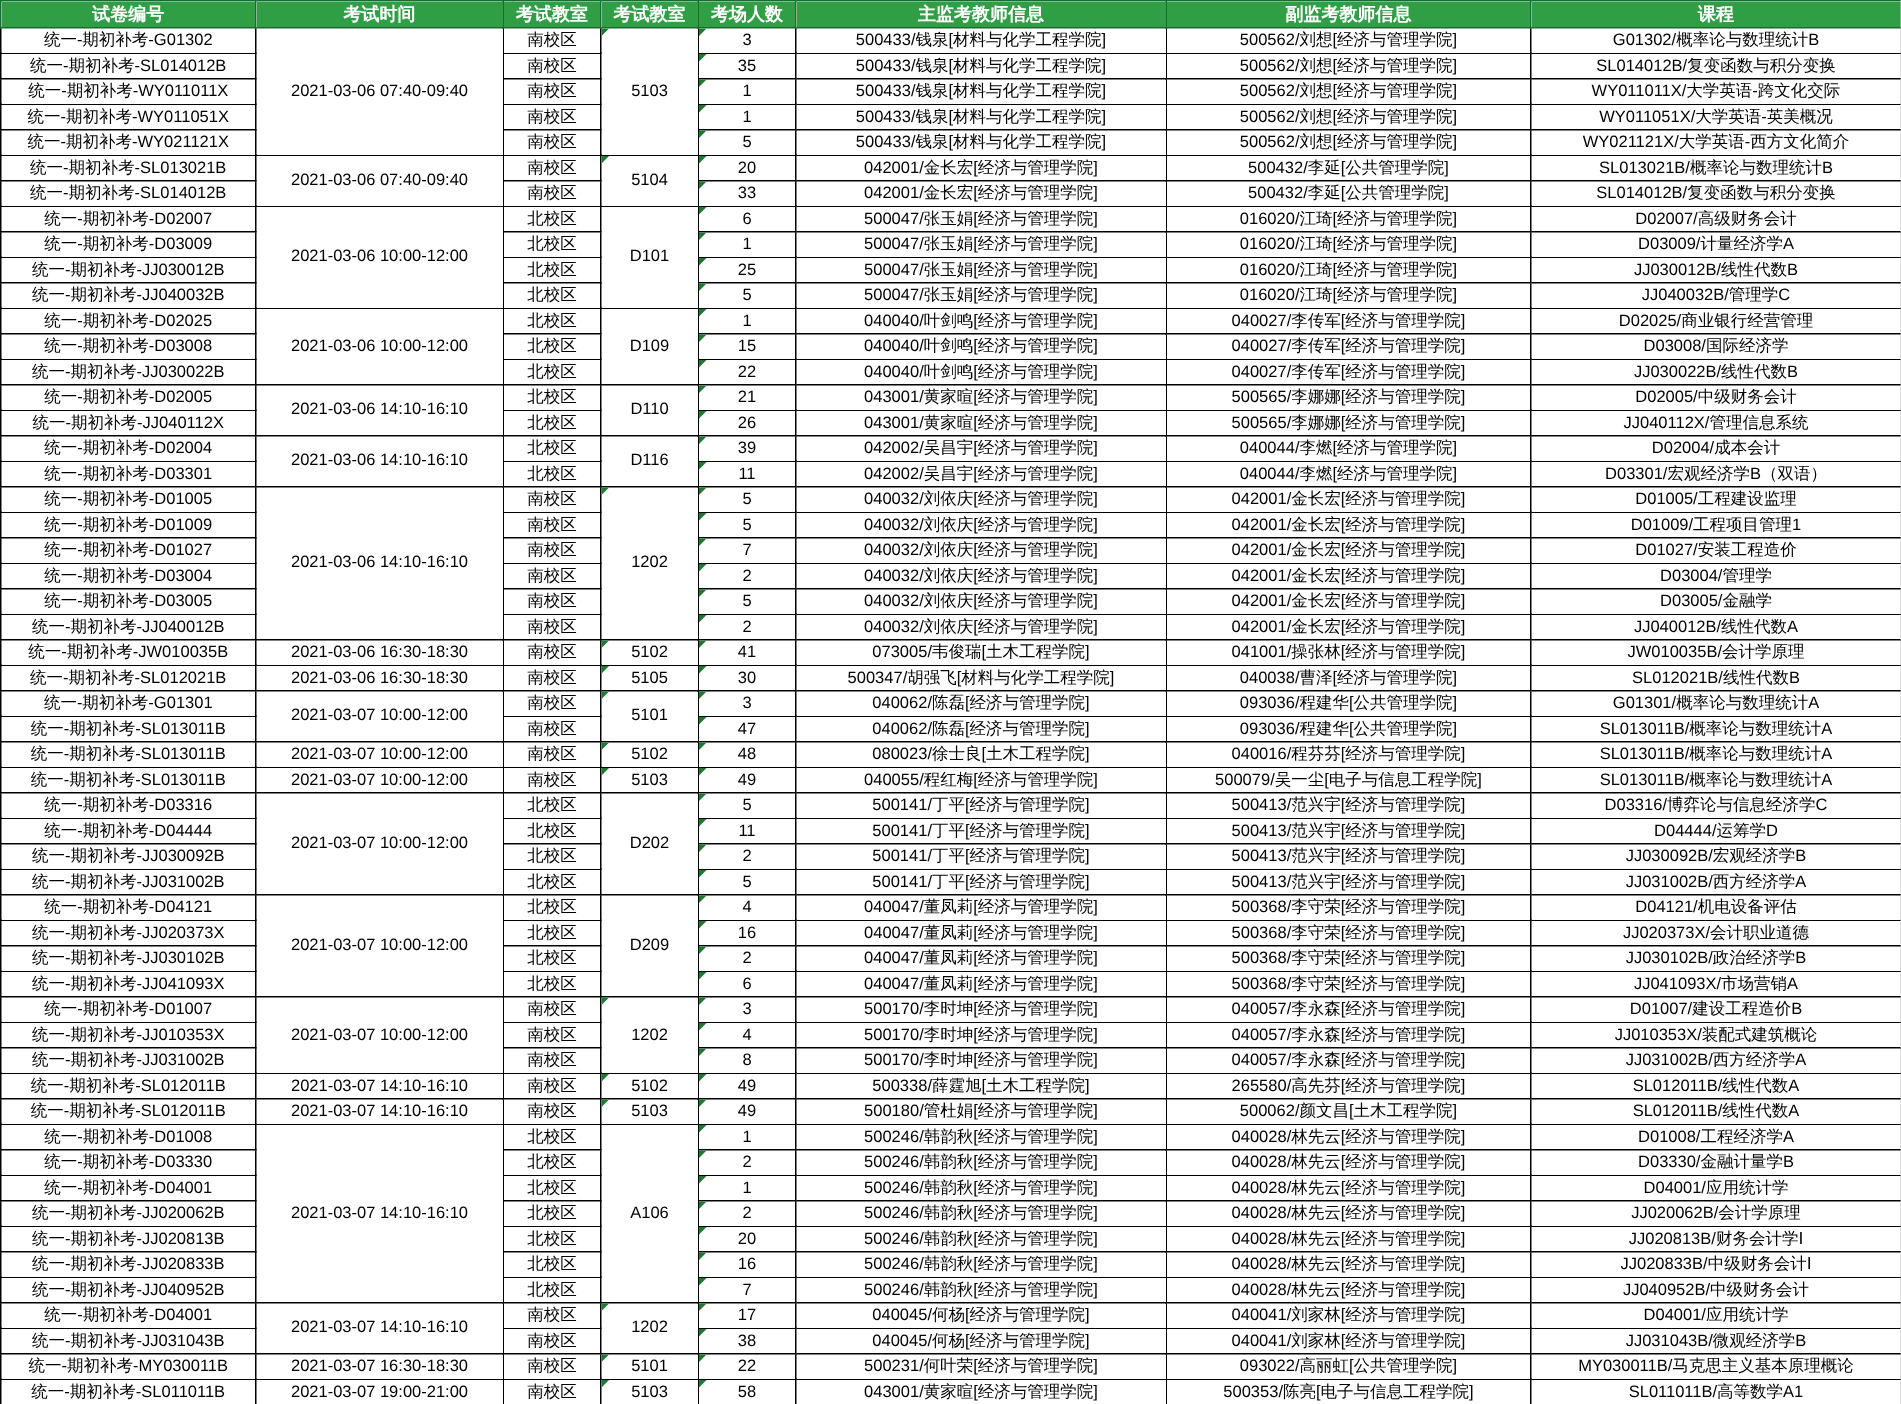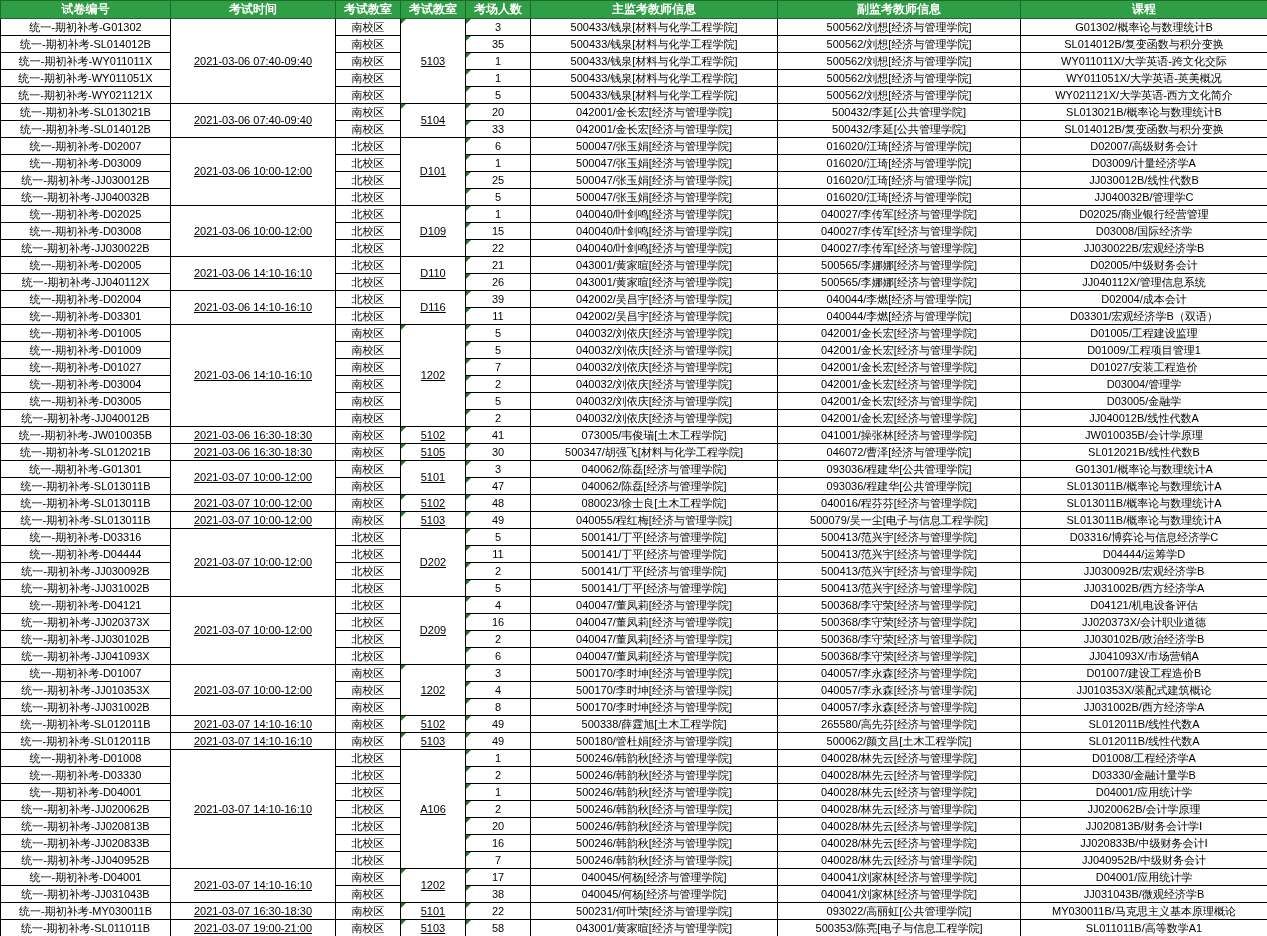--- a/index.html
+++ b/index.html
@@ -4,21 +4,21 @@
 <title>考试安排表</title>
 <style>
   html,body{margin:0;padding:0;background:#fff;}
   body{width:1267px;font-family:"Liberation Sans","DejaVu Sans",sans-serif;}
   table{border-collapse:collapse;table-layout:fixed;width:1267px;}
   th,td{border:1px solid #000;padding:0 2px;text-align:center;vertical-align:middle;
         font-size:11px;color:#000;height:16px;line-height:15px;overflow:hidden;
         white-space:nowrap;position:relative;background:#fff;}
   th{background:var(--header-bg,#2f9e44);color:var(--header-fg,#fff);
      font-weight:bold;font-size:12px;height:17px;border:1px solid #1c6b2e;}
-  td.time-cell,td.room-cell{vertical-align:middle;text-decoration:underline;}
+  td.time-cell,td.room-cell{vertical-align:middle;}
   .tri{position:absolute;top:0;left:0;width:0;height:0;
        border-top:5px solid var(--tri,#1a7a2e);border-right:5px solid transparent;}
 </style>
 </head>
 <body>
 
 <table>
   <colgroup>
     <col style="width:170px">
       <col style="width:165px">
@@ -153,21 +153,21 @@
         <td>040040/叶剑鸣[经济与管理学院]</td>
         <td>040027/李传军[经济与管理学院]</td>
         <td>D03008/国际经济学</td>
       </tr>
       <tr>
         <td>统一-期初补考-JJ030022B</td>
         <td>北校区</td>
         <td>22<span class="tri"></span></td>
         <td>040040/叶剑鸣[经济与管理学院]</td>
         <td>040027/李传军[经济与管理学院]</td>
-        <td>JJ030022B/宏观经济学B</td>
+        <td>JJ030022B/线性代数B</td>
       </tr>
       <tr>
         <td>统一-期初补考-D02005</td>
         <td rowspan="2" class="time-cell">2021-03-06 14:10-16:10</td>
         <td>北校区</td>
         <td rowspan="2" class="room-cell">D110</td>
         <td>21<span class="tri"></span></td>
         <td>043001/黄家暄[经济与管理学院]</td>
         <td>500565/李娜娜[经济与管理学院]</td>
         <td>D02005/中级财务会计</td>
@@ -258,21 +258,21 @@
         <td>041001/操张林[经济与管理学院]</td>
         <td>JW010035B/会计学原理</td>
       </tr>
       <tr>
         <td>统一-期初补考-SL012021B</td>
         <td rowspan="1" class="time-cell">2021-03-06 16:30-18:30</td>
         <td>南校区</td>
         <td rowspan="1" class="room-cell">5105<span class="tri"></span></td>
         <td>30<span class="tri"></span></td>
         <td>500347/胡强飞[材料与化学工程学院]</td>
-        <td>046072/曹泽[经济与管理学院]</td>
+        <td>040038/曹泽[经济与管理学院]</td>
         <td>SL012021B/线性代数B</td>
       </tr>
       <tr>
         <td>统一-期初补考-G01301</td>
         <td rowspan="2" class="time-cell">2021-03-07 10:00-12:00</td>
         <td>南校区</td>
         <td rowspan="2" class="room-cell">5101<span class="tri"></span></td>
         <td>3<span class="tri"></span></td>
         <td>040062/陈磊[经济与管理学院]</td>
         <td>093036/程建华[公共管理学院]</td>

